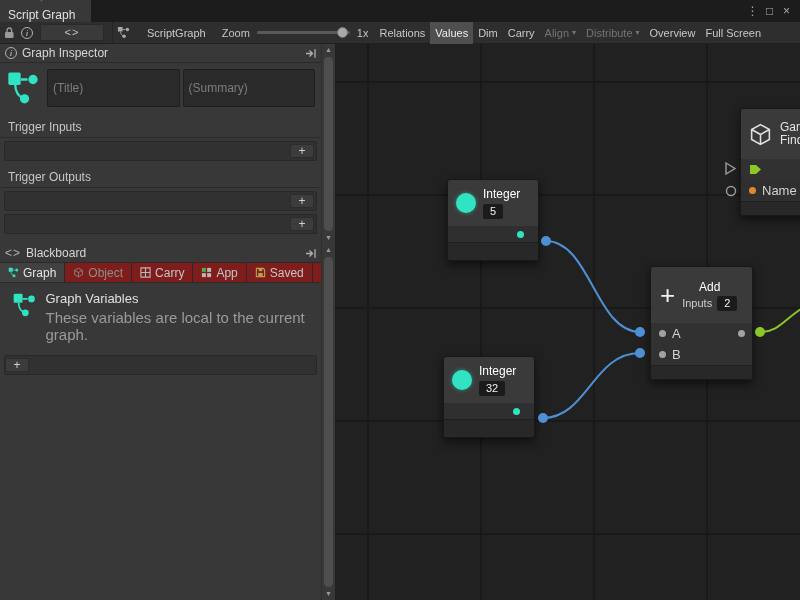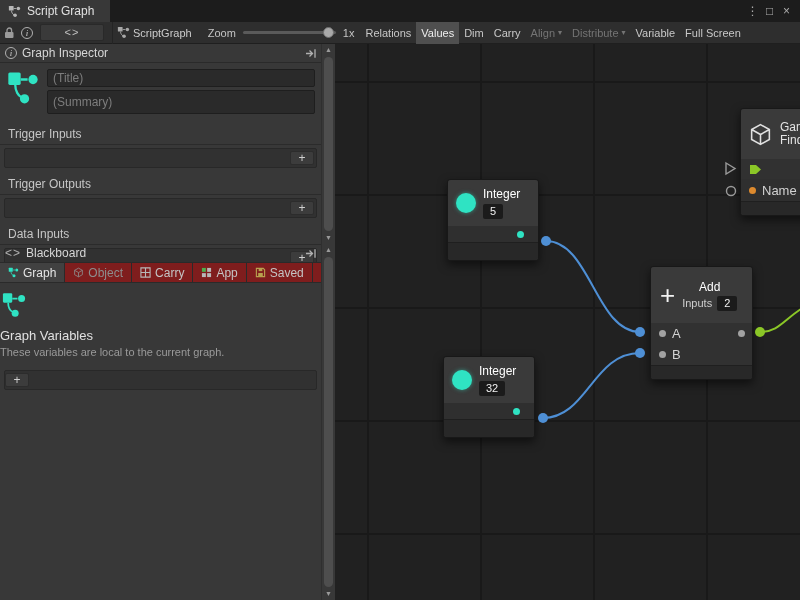--- a/index.html
+++ b/index.html
@@ -2,31 +2,31 @@
 <html><head>
 <meta charset="utf-8">
 <style>
   * { margin:0; padding:0; box-sizing:border-box; }
   html,body { width:800px; height:600px; overflow:hidden; }
   body { font-family:"Liberation Sans",sans-serif; font-size:12px; color:#c8c8c8; background:#202020; }
   .window { position:relative; width:800px; height:600px; background:#2e2e2e; }
 
   
   .titlebar { position:absolute; left:0; top:0; width:800px; height:22px; background:#1c1c1c; display:flex; }
-  .doc-tab { display:flex; align-items:center; gap:6px; padding:0 16px 0 8px; background:#383838; color:#e0e0e0; }
+  .doc-tab { display:flex; align-items:center; gap:6px; padding:0 16px 0 8px; background:#383838; color:#e0e0e0;flex-direction:column; }
   .win-controls { margin-left:auto; display:flex; align-items:center; padding-right:5px; color:#ababab; }
   .win-controls span { width:17px; text-align:center; font-size:12px; cursor:default; }
 
   
   .toolbar { position:absolute; left:0; top:22px; width:800px; height:22px; background:#2e2e2e; border-bottom:1px solid #1f1f1f; display:flex; align-items:center; font-size:11px; }
   .tb-icon { display:flex; align-items:center; justify-content:center; width:18px; height:22px; }
   .info-circ { width:12px; height:12px; border:1px solid #b0b0b0; border-radius:50%; font:italic 9px/10px "Liberation Serif",serif; color:#cdcdcd; text-align:center; }
   .ptr-box { width:64px; height:17px; margin:0 4px; background:#3a3a3a; border:1px solid #292929; border-radius:2px; color:#c0c0c0; text-align:center; line-height:15px; letter-spacing:1px; }
   .tb-sep { width:1px; height:22px; background:#242424; margin:0 4px; }
-  .graph-name { color:#cccccc; margin-left:3px; }
+  .graph-name { color:#cccccc; margin-left:17px; }
   .zoom-label { margin-left:16px; color:#c4c4c4; }
   .slider { position:relative; width:93px; height:3px; background:#5a5a5a; border-radius:2px; margin:0 7px; }
   .slider .handle { position:absolute; top:-4px; left:86%; width:11px; height:11px; border-radius:50%; background:#a9a9a9; border:1px solid #6e6e6e; }
   .zoom-val { color:#c4c4c4; margin-right:6px; }
   .tb-btn { height:22px; display:flex; align-items:center; gap:3px; padding:0 5px; color:#c8c8c8; white-space:nowrap; cursor:default; }
   .tb-btn.active { background:#4f4f4f; color:#eeeeee; }
   .tb-btn.disabled { color:#747474; }
   .dd-arrow { font-size:8px; }
 
   
@@ -36,35 +36,35 @@
   .panel-blackboard { top:200px; height:356px; }
   .panel-header { height:19px; border-bottom:1px solid #2a2a2a; display:flex; align-items:center; gap:5px; padding:0 5px; color:#d6d6d6; }
   .panel-header .spacer { flex:1; }
   .pin-btn { margin-right:13px; display:flex; align-items:center; }
   .panel-content { position:absolute; left:0; top:19px; right:14px; bottom:0; }
   .scrollcol { position:absolute; right:0; top:0; width:14px; height:100%; background:#383838; border-left:1px solid #2f2f2f; }
   .sc-arrow { height:12px; font-size:7px; line-height:12px; text-align:center; color:#9a9a9a; cursor:default; }
   .sc-thumb { position:absolute; left:2px; right:2px; top:13px; bottom:13px; background:#4e4e4e; border-radius:6px; }
 
   .insp-top { display:flex; gap:7px; padding:6px 6px 4px 6px; }
-  .insp-fields { flex:1; display:flex; flex-direction:column; gap:3px; }
+  .insp-fields { flex:1; display:flex; flex-direction:row; gap:3px; }
   .field { width:100%; background:#2a2a2a; border:1px solid #1e1e1e; border-radius:2px; color:#bdbdbd; font:12px "Liberation Sans",sans-serif; padding:1px 5px; outline:none; }
   .field::placeholder { color:#7d7d7d; }
-  .field.summary { height:24px; }
+  .field.summary { height:38px; }
   .section-label { padding:4px 8px 3px 8px; border-bottom:1px solid #2b2b2b; color:#c6c6c6; margin-top:5px; }
   .list-box { position:relative; height:20px; margin:3px 4px 0 4px; background:#313131; border:1px solid #282828; border-radius:2px; }
   .plus-btn { position:absolute; right:2px; top:2px; width:24px; height:14px; background:#3c3c3c; border:1px solid #2c2c2c; border-radius:2px; color:#cfcfcf; font-size:12px; line-height:12px; text-align:center; cursor:default; }
 
   .bb-tabs { display:flex; height:20px; background:#7f1d1d; border-bottom:1px solid #2a2a2a; }
   .bb-tab { display:flex; align-items:center; gap:4px; padding:0 8px; border-right:1px solid #2a2a2a; color:#c4c4c4; cursor:default; }
   .bb-tab.active { background:#414141; color:#e4e4e4; }
   .bb-tab.dim { color:#8d8d8d; }
-  .vars-block { display:flex; gap:9px; padding:8px 8px 4px 0; align-items:flex-start;flex-direction:column; }
+  .vars-block { display:flex; gap:9px; padding:8px 8px 4px 12px; align-items:flex-start; }
   .vars-title { color:#e0e0e0; font-size:13px; }
-  .vars-sub { color:#9a9a9a; font-size:11px; margin-top:3px; }
+  .vars-sub { color:#9a9a9a; font-size:15px; margin-top:3px; }
   .newvar-row { position:relative; height:20px; margin:8px 4px 0 4px; background:#313131; border:1px solid #282828; border-radius:2px; display:flex; }
   .newvar-input { flex:1; background:transparent; border:none; outline:none; text-align:right; color:#bdbdbd; font:12px "Liberation Sans",sans-serif; padding:0 6px; }
   .newvar-input::placeholder { color:#8a8a8a; }
   .newvar-add { width:24px; height:14px; margin:2px 2px 0 0; background:#3c3c3c; border:1px solid #2c2c2c; border-radius:2px; color:#cfcfcf; font-size:12px; line-height:12px; text-align:center; cursor:default; }
 
   
   .grapharea { position:absolute; left:335px; top:44px; width:465px; height:556px; overflow:hidden;
     background-color:#212121;
     background-image:linear-gradient(#191919 2px,transparent 2px),linear-gradient(90deg,#191919 2px,transparent 2px);
     background-size:113px 113px; background-position:32px 37px; }
@@ -149,21 +149,21 @@
       </div>
     <div class="tb-btn disabled">
       <span>Align</span>
       <span class="dd-arrow">▾</span>
     </div>
     <div class="tb-btn disabled">
       <span>Distribute</span>
       <span class="dd-arrow">▾</span>
     </div>
     <div class="tb-btn">
-        <span>Variable</span>
+        <span>Overview</span>
       </div>
     <div class="tb-btn">
         <span>Full Screen</span>
       </div>
   </div>
 
   <div class="sidebar">
 
     <div class="panel panel-inspector">
       <div class="panel-header">
@@ -190,21 +190,20 @@
           </div>
         </div>
         <div class="section-label">Trigger Inputs</div>
         <div class="list-box">
           <div class="plus-btn">+</div>
         </div>
         <div class="section-label">Trigger Outputs</div>
         <div class="list-box">
           <div class="plus-btn">+</div>
         </div>
-        <div class="section-label">Data Inputs</div>
         <div class="list-box">
           <div class="plus-btn">+</div>
         </div>
       </div>
       <div class="scrollcol">
         <div class="sc-arrow">▲</div>
         <div class="sc-thumb"></div>
         <div class="sc-arrow" style="position:absolute;bottom:0;width:100%;">▼</div>
       </div>
     </div>

